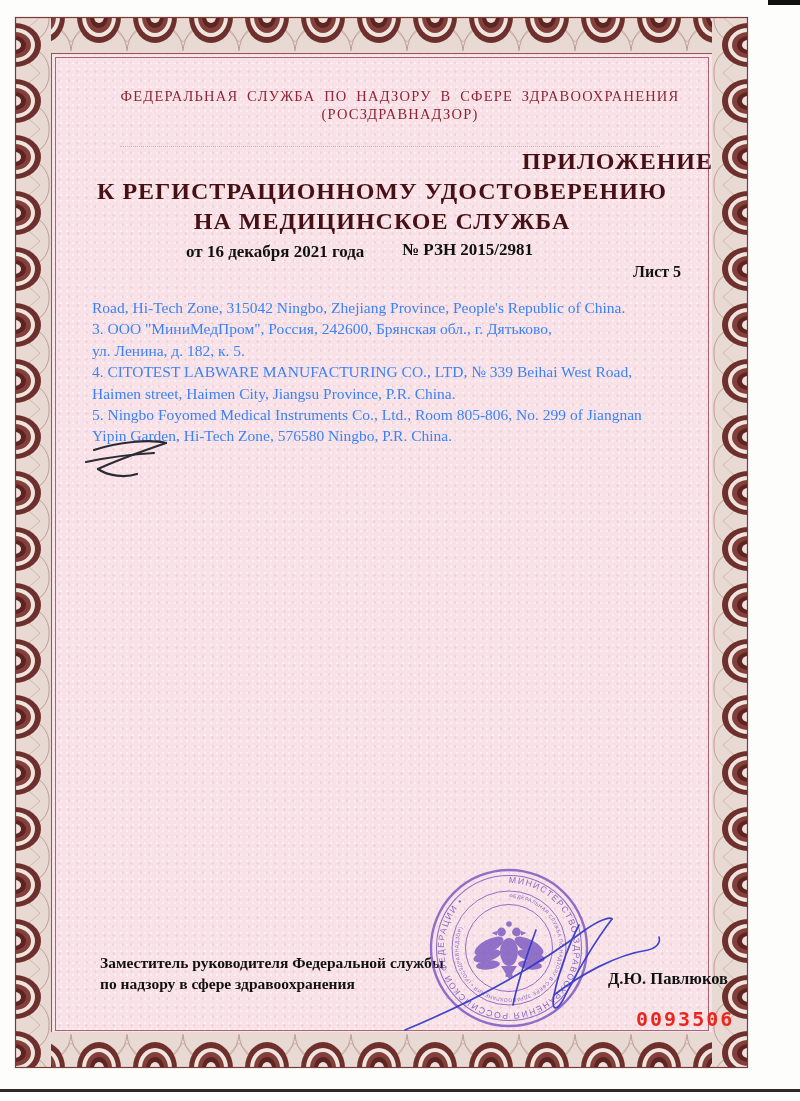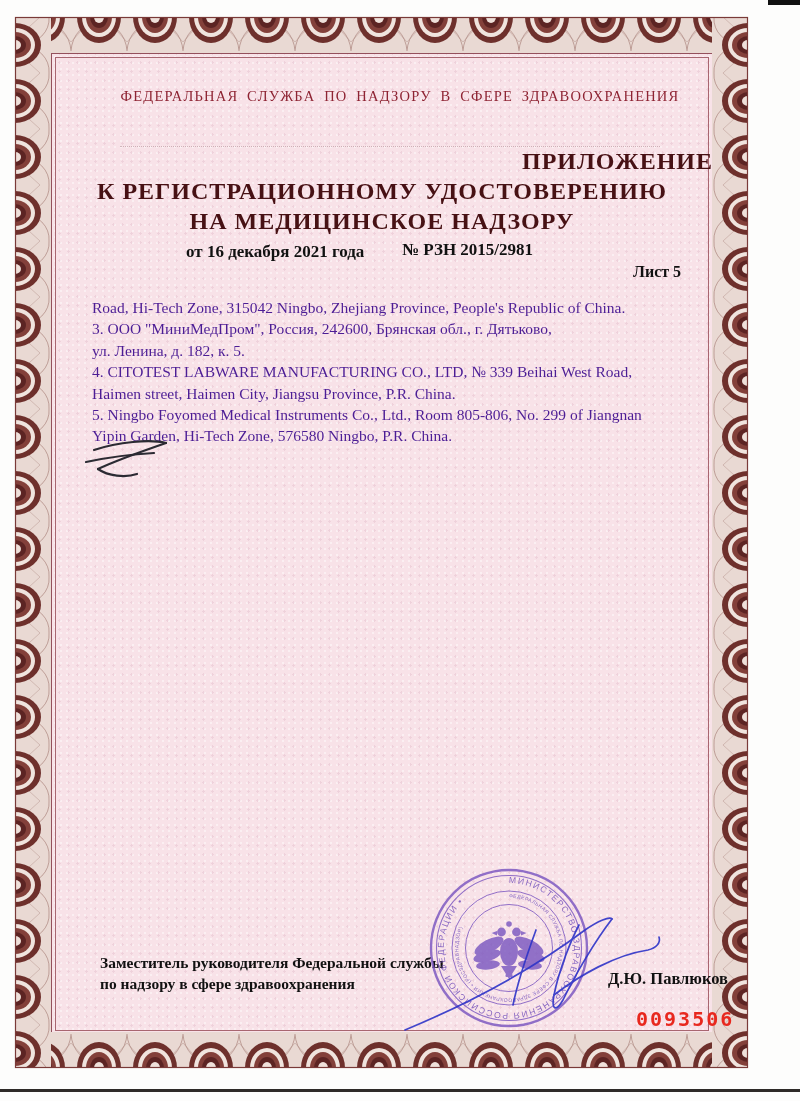--- a/index.html
+++ b/index.html
@@ -35,21 +35,21 @@
   }
   .faint-rule{
     left:120px; width:540px; height:0; border-top:1px dotted rgba(130,80,90,.35);
   }
   .doc-title{
     color:#471114; font-weight:bold; font-size:24px; letter-spacing:1px;
     line-height:30px; font-family:"Liberation Serif", serif;
   }
   .meta-text{ color:#111; font-weight:bold; font-size:17px; }
   .body-text{
-    color:#4c1d95; font-size:15.5px; line-height:21.4px; width:625px;
+    color:#3b82f6; font-size:15.5px; line-height:21.4px; width:625px;
   }
   .sig-title{ color:#111; font-weight:bold; font-size:15.5px; line-height:23.5px; }
   .sig-name{ color:#111; font-weight:bold; font-size:16.5px; }
   .serial{
     color:#e8281e; font-family:"DejaVu Sans Mono", monospace;
     font-size:20px; font-weight:bold; letter-spacing:2px;
   }
   .artifact-top{ left:768px; top:0; width:32px; height:5px; background:#111; }
   .artifact-bottom{ left:0; top:1089px; width:800px; height:2.5px; background:#2e2a28; }
   .stamp-svg, .sig-svg, .zmark-svg{ position:absolute; }
@@ -108,25 +108,26 @@
       </pattern>
     </defs>
     <rect x="15" y="17" width="733" height="36" fill="url(#bandTop)"></rect>
     <rect x="15" y="1032" width="733" height="36" fill="url(#bandBot)"></rect>
     <rect x="15" y="17" width="36" height="1051" fill="url(#bandLeft)"></rect>
     <rect x="712" y="17" width="36" height="1051" fill="url(#bandRight)"></rect>
     <rect x="15.5" y="17.5" width="732" height="1050" fill="none" stroke="#7a3a38" stroke-width="1.2"></rect>
   </svg>
 
   <div class="abs center-band agency" style="top:88px;">ФЕДЕРАЛЬНАЯ СЛУЖБА ПО НАДЗОРУ В СФЕРЕ ЗДРАВООХРАНЕНИЯ</div>
+  <div class="abs center-band agency" style="top:106px;">(РОСЗДРАВНАДЗОР)</div>
   <div class="abs faint-rule" style="top:146px;"></div>
 
   <div class="abs center-band doc-title" style="top:146px;text-align:right;">ПРИЛОЖЕНИЕ</div>
   <div class="abs center-band doc-title" style="top:176px;">К РЕГИСТРАЦИОННОМУ УДОСТОВЕРЕНИЮ</div>
-  <div class="abs center-band doc-title" style="top:206px;">НА МЕДИЦИНСКОЕ НАДЗОРУ</div>
+  <div class="abs center-band doc-title" style="top:206px;">НА МЕДИЦИНСКОЕ СЛУЖБА</div>
 
   <div class="abs meta-text" style="left:186px; top:242px;">от  16 декабря 2021 года</div>
   <div class="abs meta-text" style="left:402px; top:240px;">№  РЗН 2015/2981</div>
   <div class="abs meta-text" style="left:633px; top:263px; font-size:16px;">Лист 5</div>
 
   <div class="abs body-text" style="left:92px; top:297px;">
     <div>Road, Hi-Tech Zone, 315042 Ningbo, Zhejiang Province, People's Republic of China.</div>
     <div>3. ООО "МиниМедПром", Россия, 242600, Брянская обл., г. Дятьково,</div>
     <div>ул. Ленина, д. 182, к. 5.</div>
     <div>4. CITOTEST LABWARE MANUFACTURING CO., LTD, № 339 Beihai West Road,</div>

